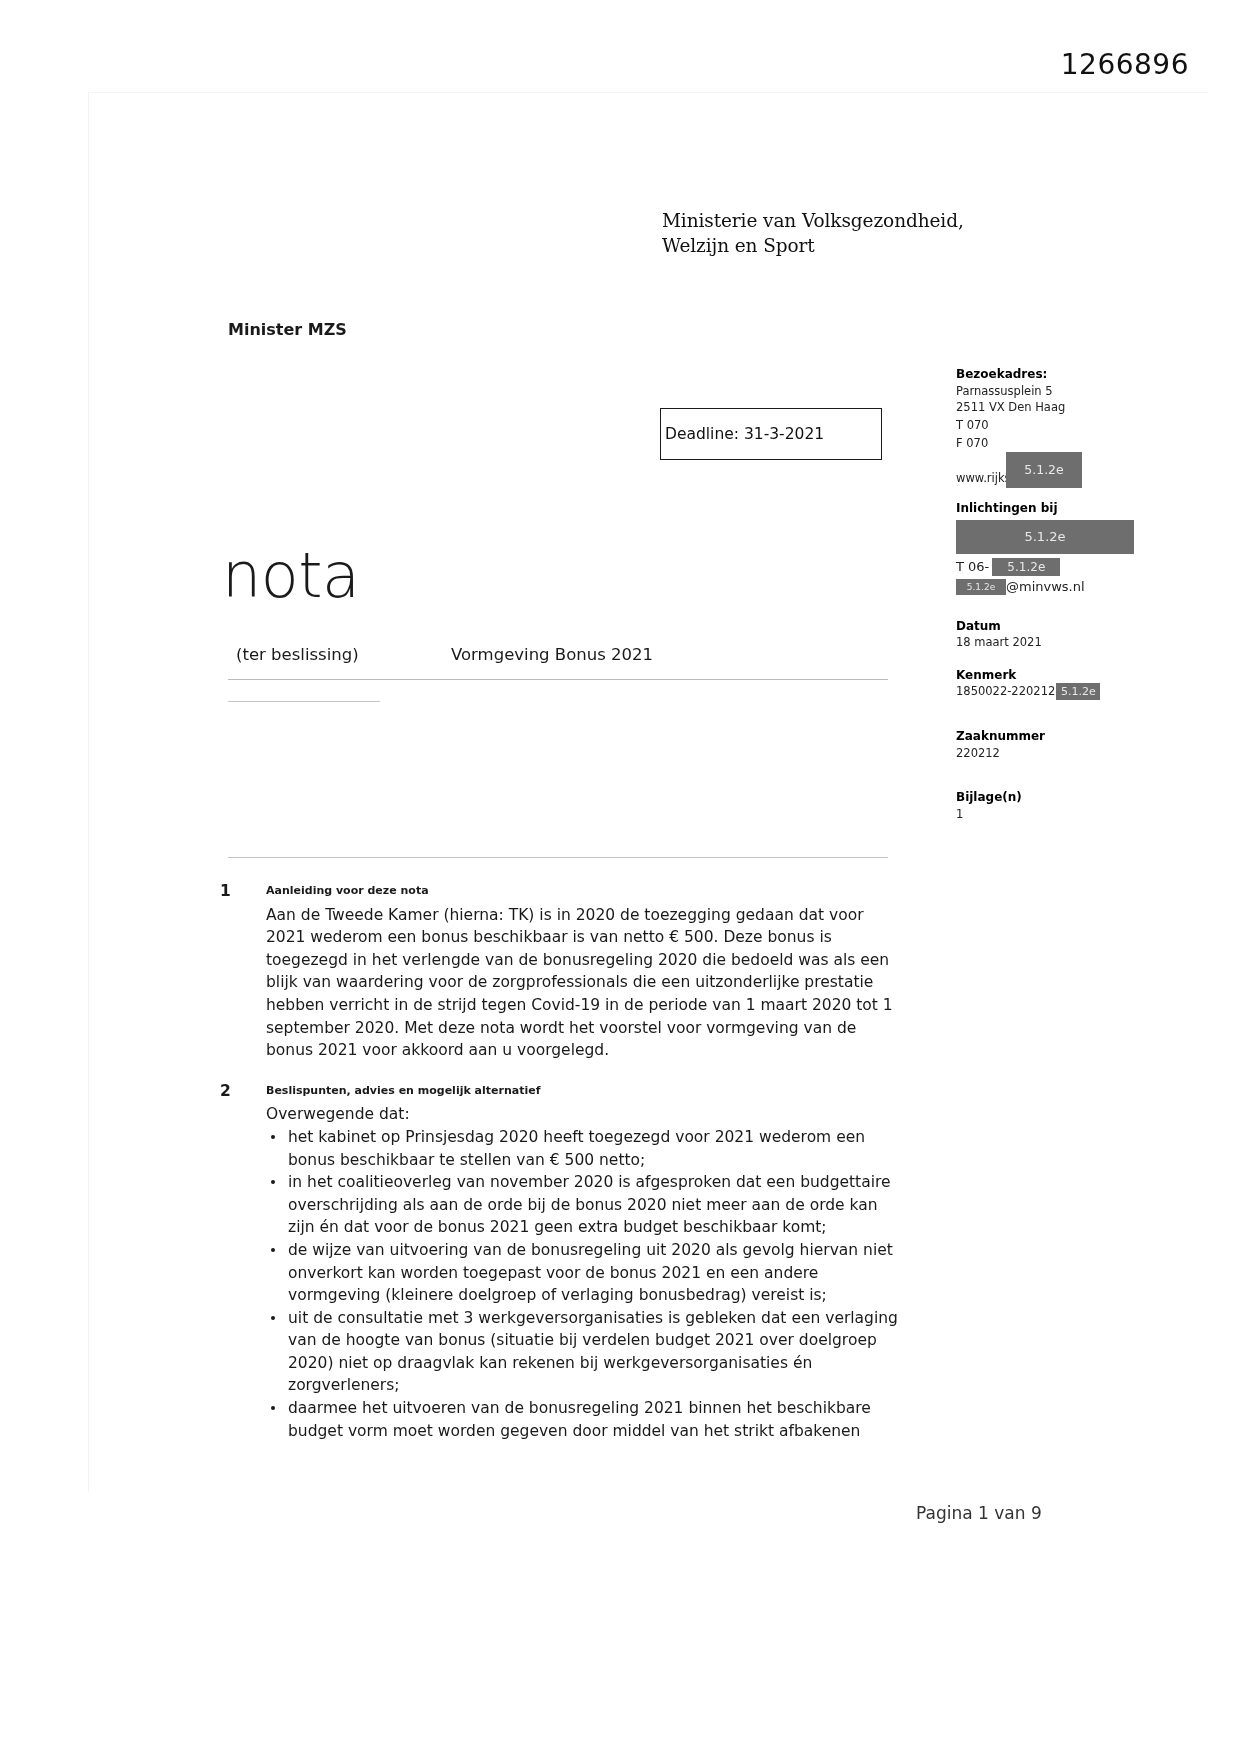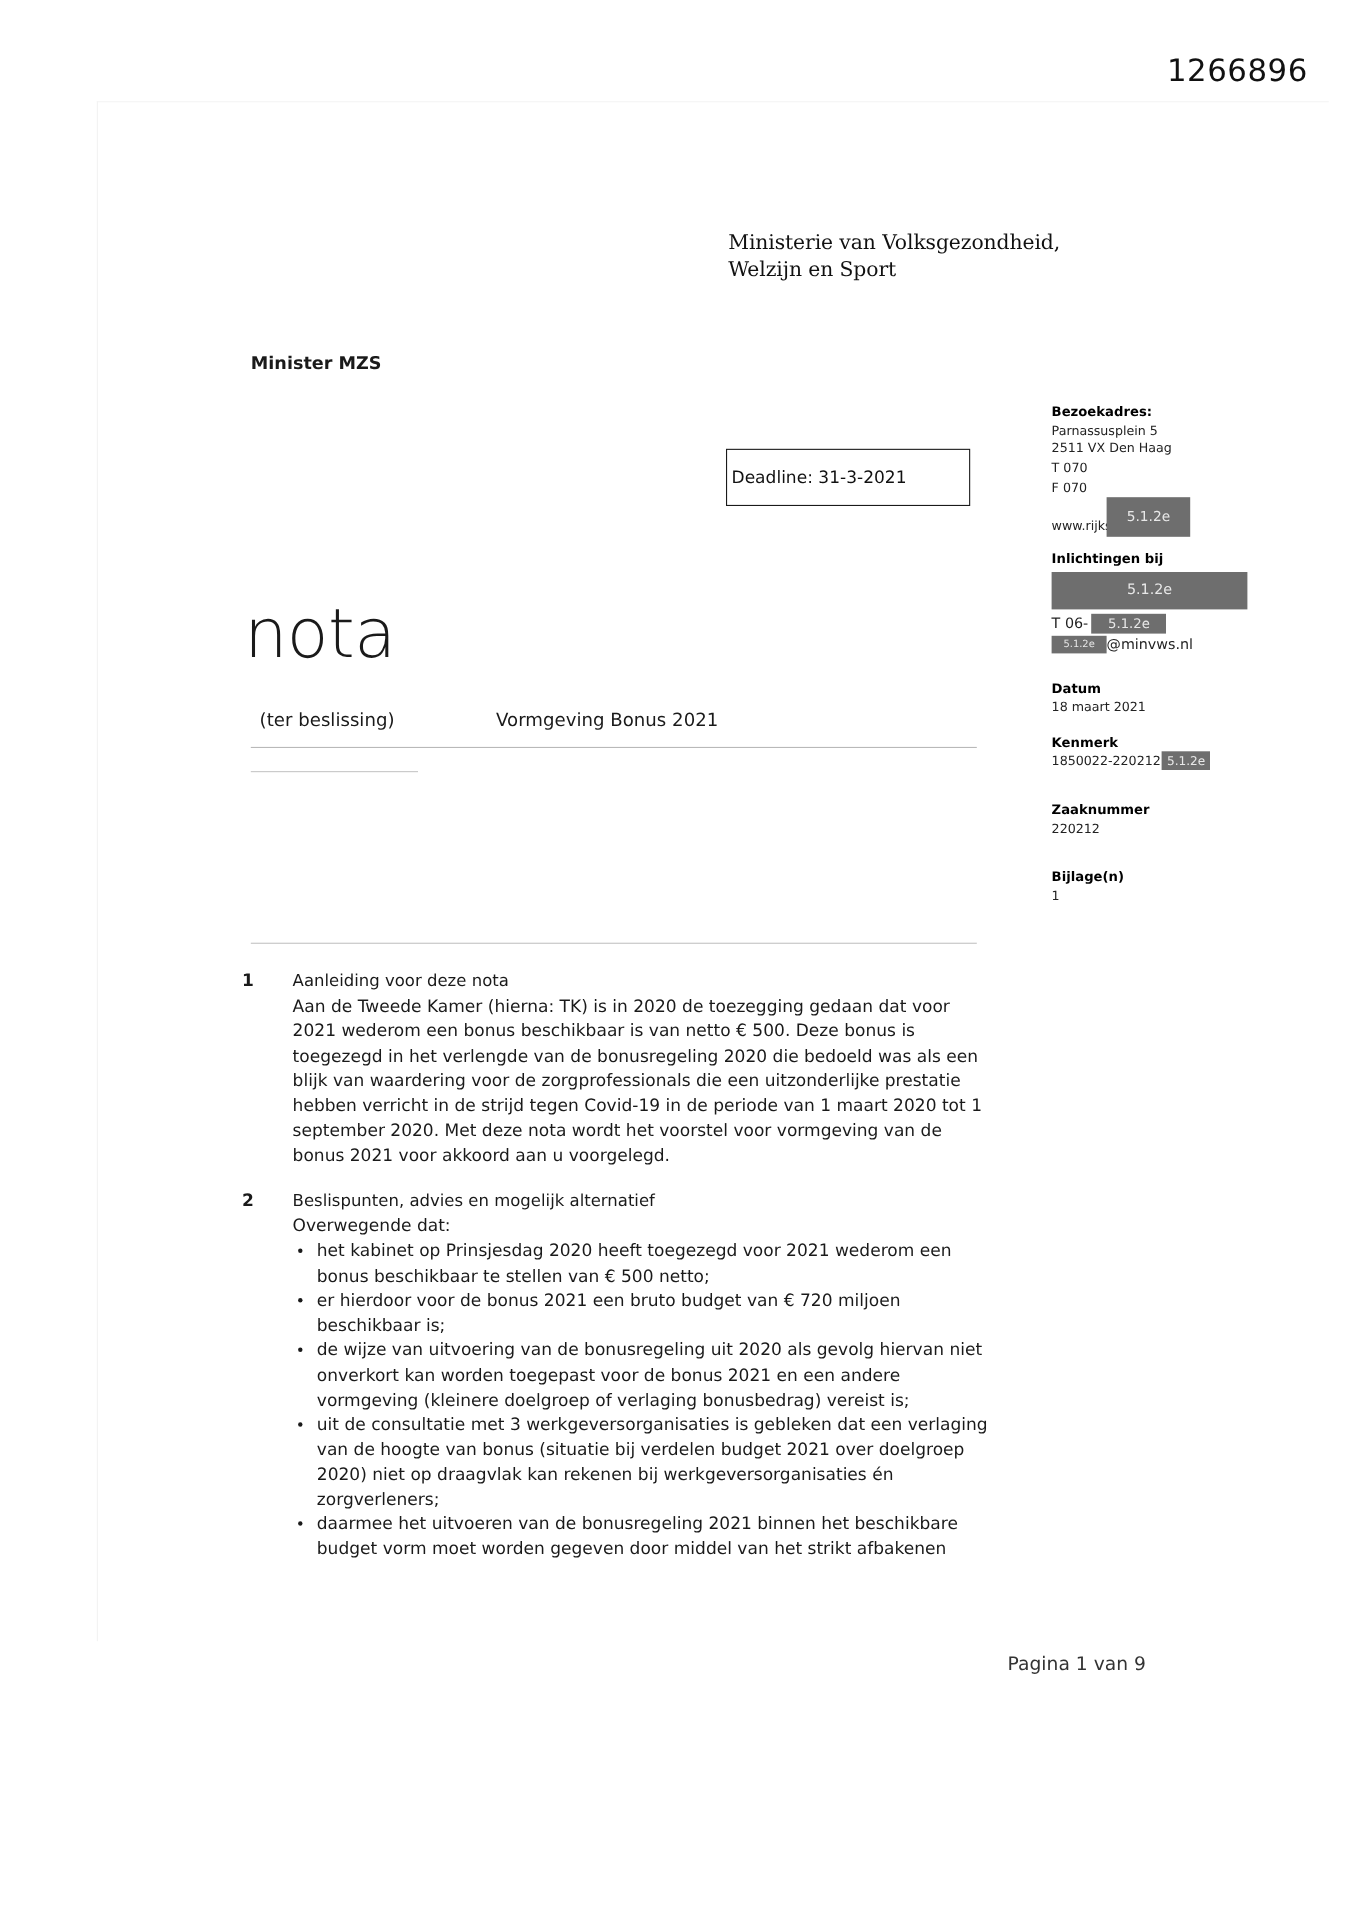--- a/index.html
+++ b/index.html
@@ -237,22 +237,22 @@
   .sec-num {
     position: absolute;
     left: 0;
     top: 0;
     width: 34px;
     font-weight: bold;
     font-size: 15.5px;
   }
   .sec-inner { margin-left: 46px; }
   .sec-head {
-    font-weight: normal;
-    font-size: 15px;
+    font-weight: bold;
+    font-size: 11px;
     margin-bottom: 1px;
   }
   .sec-para { margin: 0; }
   .sec-lead { margin: 0; }
 
   ul.bullets {
     list-style: none;
     margin: 0;
     padding: 0;
   }
@@ -378,21 +378,21 @@
       </div>
     </div>
 
     <div class="sec">
       <div class="sec-num">2</div>
       <div class="sec-inner">
         <div class="sec-head">Beslispunten, advies en mogelijk alternatief</div>
         <p class="sec-lead">Overwegende dat:</p>
         <ul class="bullets">
           <li><span class="dot"></span><span>het kabinet op Prinsjesdag 2020 heeft toegezegd voor 2021 wederom een bonus beschikbaar te stellen van € 500 netto;</span></li>
-          <li><span class="dot"></span><span>er hierdoor voor de bonus 2021 een bruto budget van € 720 miljoen beschikbaar is;</span></li>
+          <li><span class="dot"></span><span>in het coalitieoverleg van november 2020 is afgesproken dat een budgettaire overschrijding als aan de orde bij de bonus 2020 niet meer aan de orde kan zijn én dat voor de bonus 2021 geen extra budget beschikbaar komt;</span></li>
           <li><span class="dot"></span><span>de wijze van uitvoering van de bonusregeling uit 2020 als gevolg hiervan niet onverkort kan worden toegepast voor de bonus 2021 en een andere vormgeving (kleinere doelgroep of verlaging bonusbedrag) vereist is;</span></li>
           <li><span class="dot"></span><span>uit de consultatie met 3 werkgeversorganisaties is gebleken dat een verlaging van de hoogte van bonus (situatie bij verdelen budget 2021 over doelgroep 2020) niet op draagvlak kan rekenen bij werkgeversorganisaties én zorgverleners;</span></li>
           <li><span class="dot"></span><span>daarmee het uitvoeren van de bonusregeling 2021 binnen het beschikbare budget vorm moet worden gegeven door middel van het strikt afbakenen</span></li>
         </ul>
       </div>
     </div>
 
   </div>
 
   <div class="footer">Pagina 1 van 9</div>

